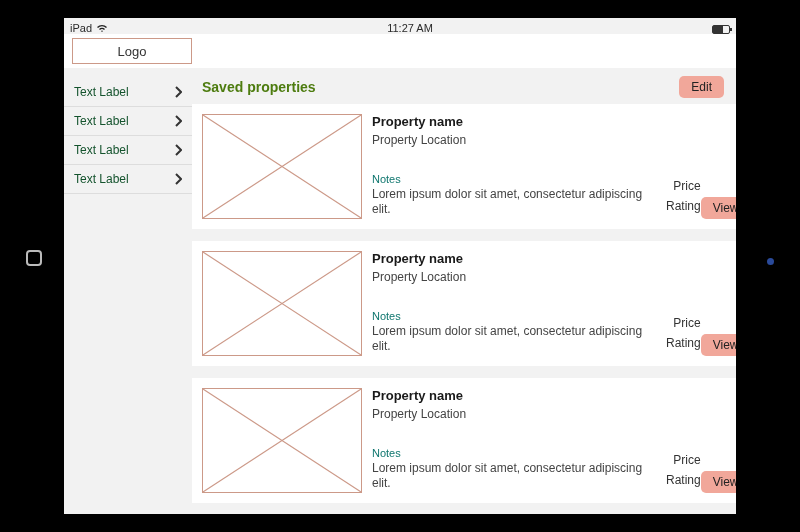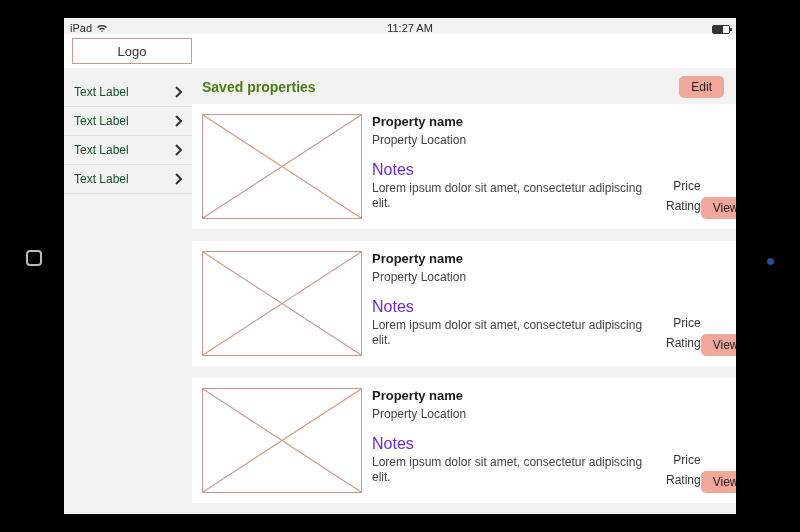--- a/index.html
+++ b/index.html
@@ -136,21 +136,21 @@
       width: 160px;
       height: 105px;
       border: 1px solid #c98;
       position: relative;
       flex-shrink: 0;
     }
     .img-ph svg { position:absolute; inset:0; width:100%; height:100%; }
     .card-mid { flex:1; padding-right:8px; }
     .card-mid .pname { font-weight: bold; font-size: 13px; color:#1a1a1a; }
     .card-mid .ploc { font-size: 12px; color:#444; margin-top:4px; }
-    .card-mid .notes-label { font-size: 16px; color:#6d28d9; margin-top:14px; }
+    .card-mid .notes-label { font-size: 11px; color:#0f766e; margin-top:26px; }
     .card-mid .notes { font-size: 12px; color:#444; margin-top:2px; line-height:1.25; }
     .card-right {
       width: 60px;
       display:flex; flex-direction:row; align-items:flex-end;
       justify-content: space-between;
     }
     .card-right .meta { font-size:12px; color:#333; margin-bottom:6px; text-align:right; }
   </style>
 </head>
 <body>

